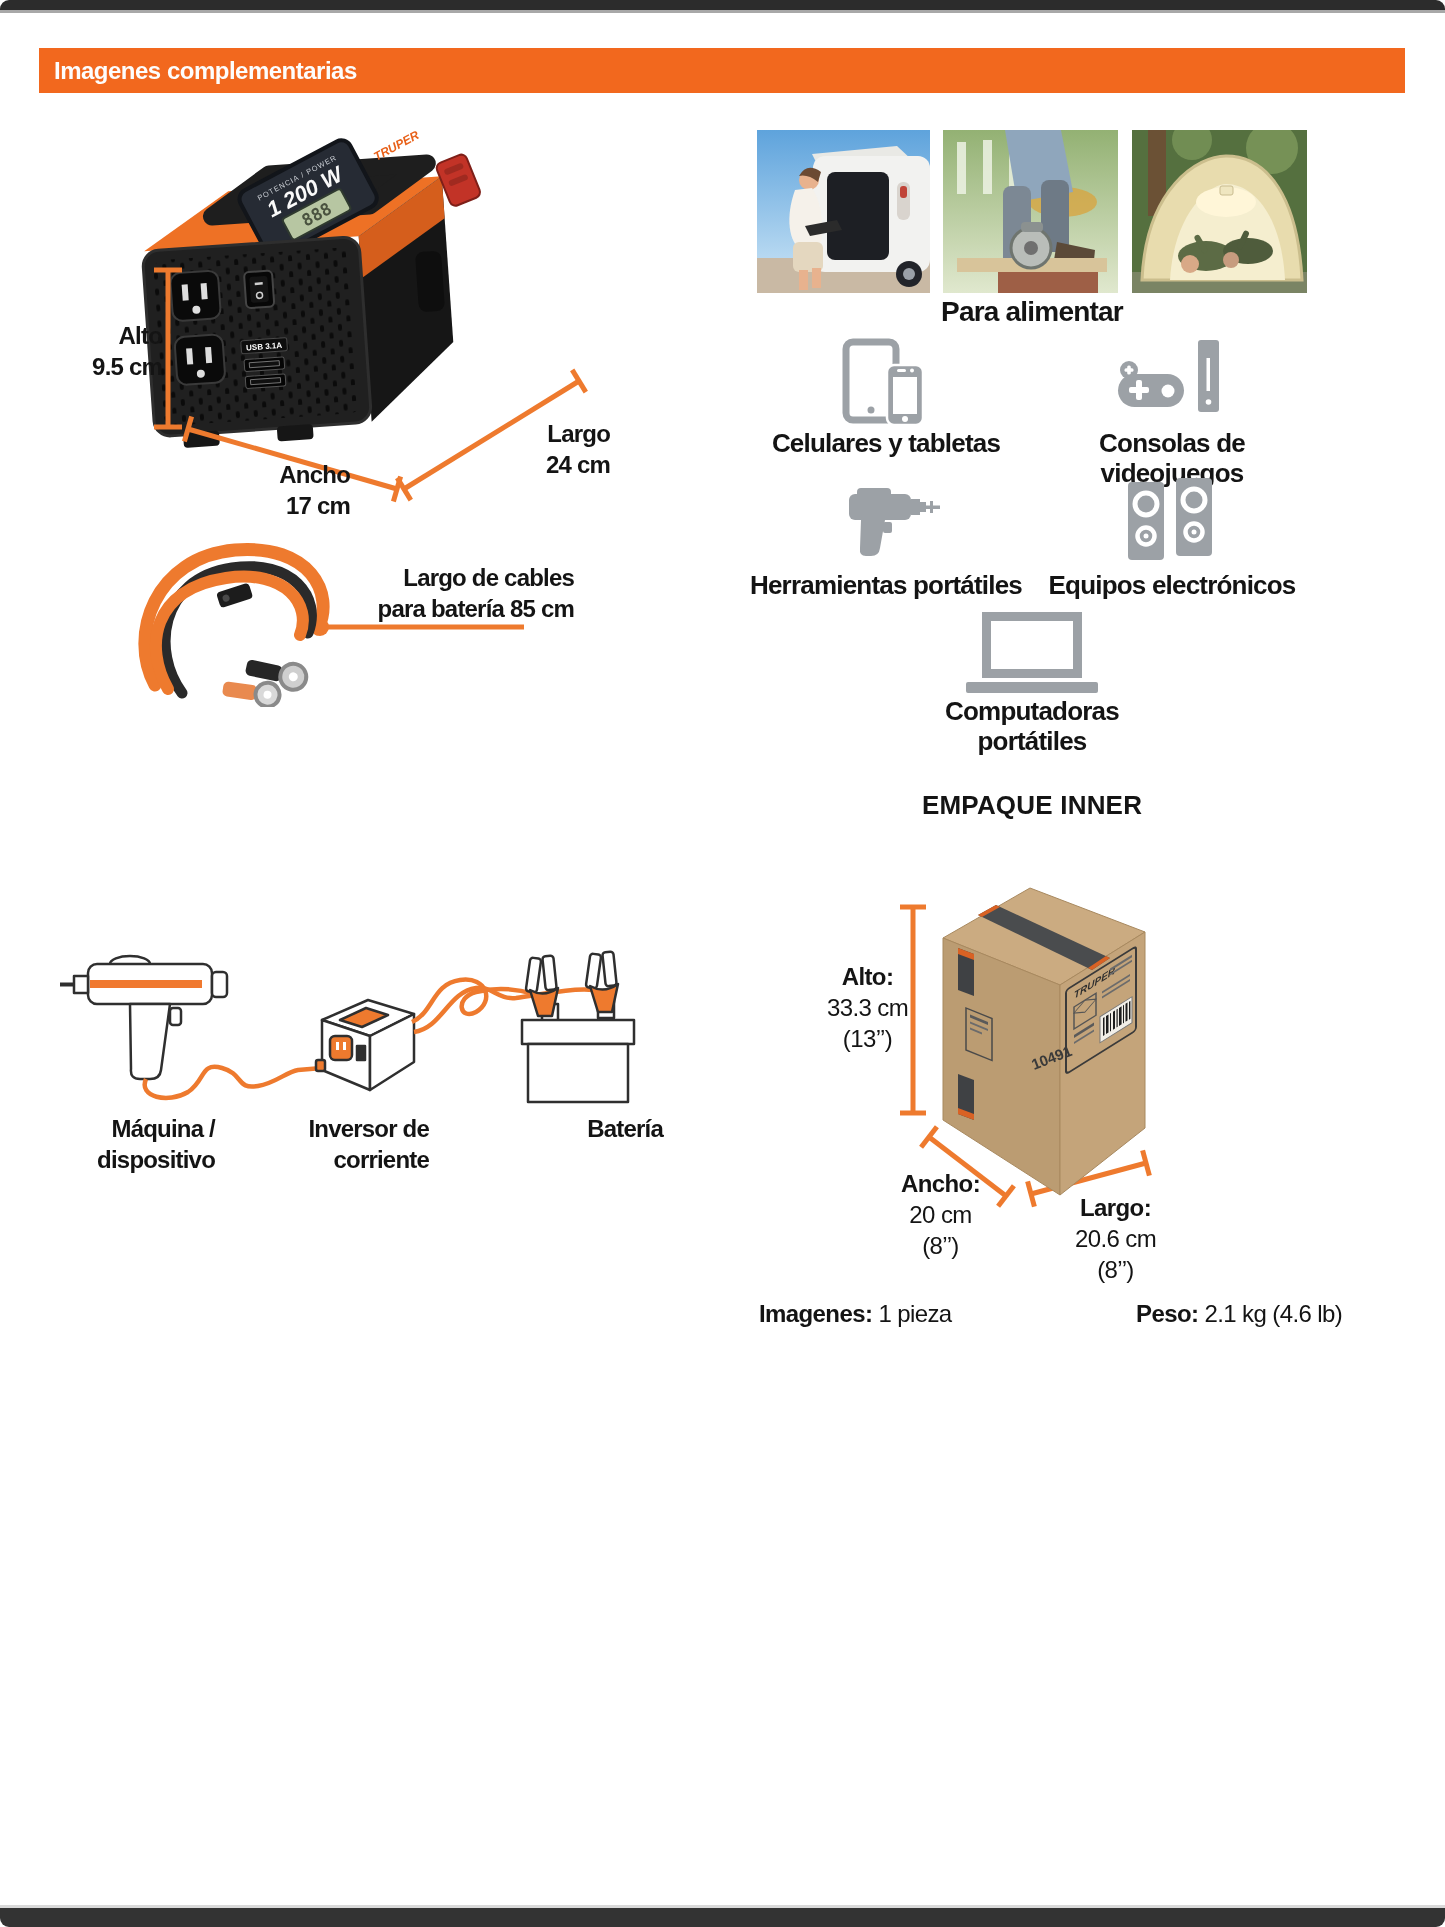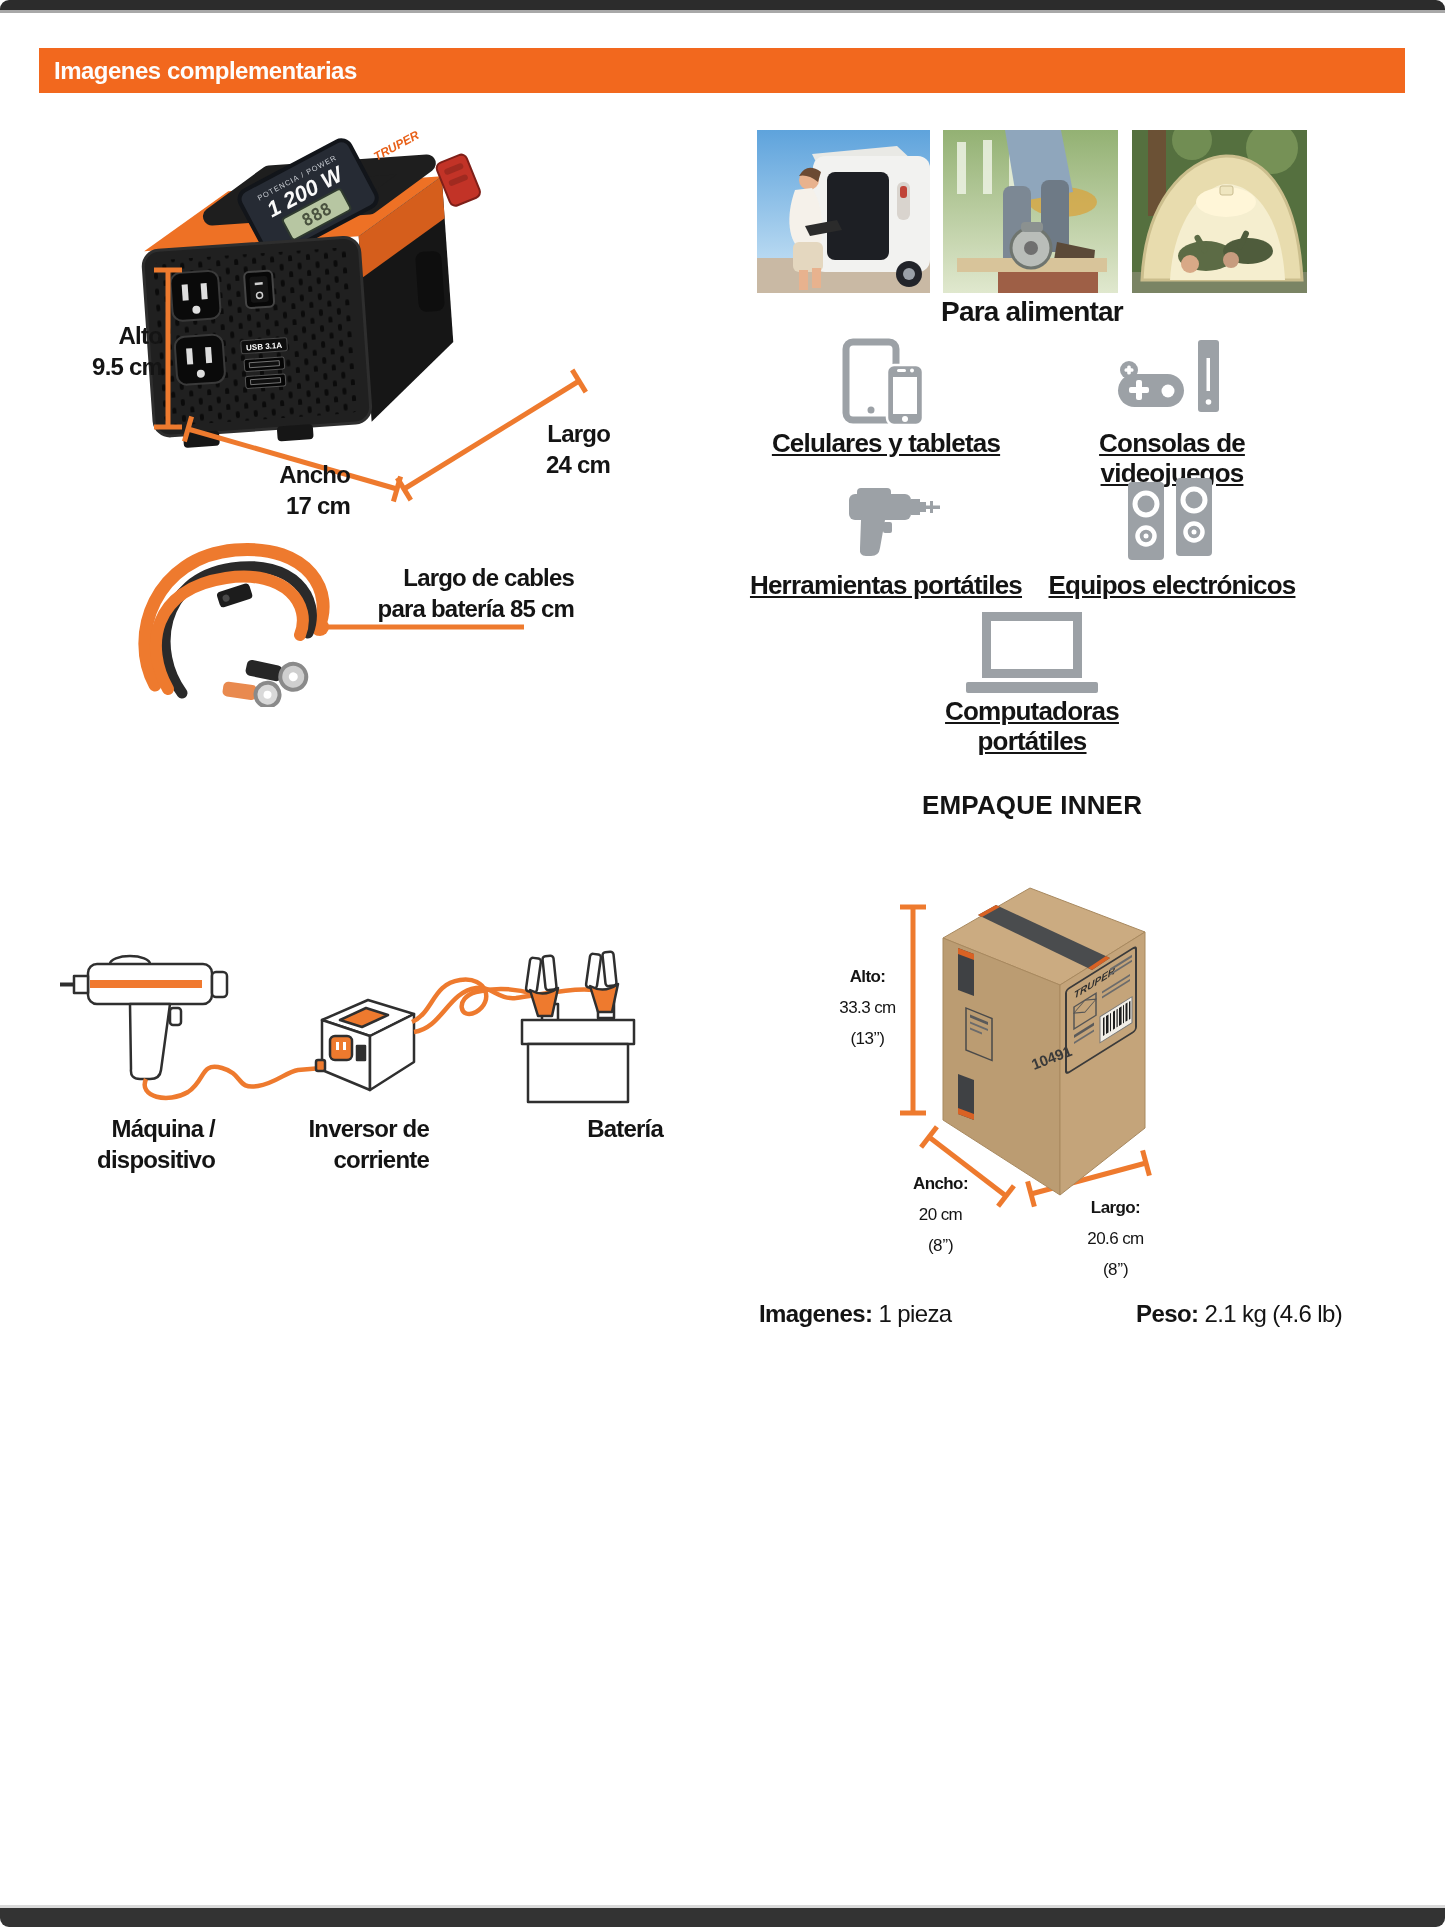--- a/index.html
+++ b/index.html
@@ -8,23 +8,23 @@
   .abs{position:absolute;}
   
   .top-bar{left:0;top:0;width:1445px;height:10px;background:#2C2C2C;border-bottom:3px solid #A8A8A8;}
   .bottom-sep{left:0;top:1905px;width:1445px;height:3px;background:#D9D9D9;}
   .bottom-bar{left:0;top:1908px;width:1445px;height:19px;background:#333333;}
   
   .section-header{left:39px;top:48px;width:1366px;height:45px;background:#F2681E;display:flex;align-items:center;}
   .section-header .t{color:#FDFDFD;font-size:24px;font-weight:700;letter-spacing:-0.5px;padding-left:15px;}
   
   .dim{font-weight:700;font-size:24px;line-height:31px;letter-spacing:-0.8px;text-align:right;color:#141414;}
-  .cap{font-weight:700;font-size:26px;line-height:30px;letter-spacing:-0.8px;text-align:center;color:#141414;text-decoration:underline;}
+  .cap{font-weight:700;font-size:26px;line-height:30px;letter-spacing:-0.8px;text-align:center;color:#141414;}
   .heading{font-weight:700;font-size:28px;letter-spacing:-0.8px;text-align:center;color:#141414;}
-  .pkg-dim{font-size:17px;line-height:31px;letter-spacing:-0.6px;text-align:center;color:#141414;}
+  .pkg-dim{font-size:24px;line-height:31px;letter-spacing:-0.6px;text-align:center;color:#141414;}
   .pkg-dim .b{font-weight:700;}
   .meta-line{font-size:24px;letter-spacing:-0.6px;color:#141414;white-space:nowrap;}
   .meta-line .b{font-weight:700;}
   .photo{top:130px;height:163px;overflow:hidden;background:#ddd;}
   svg{display:block;}
 </style>
 </head>
 <body>
 
 <div class="stage">

